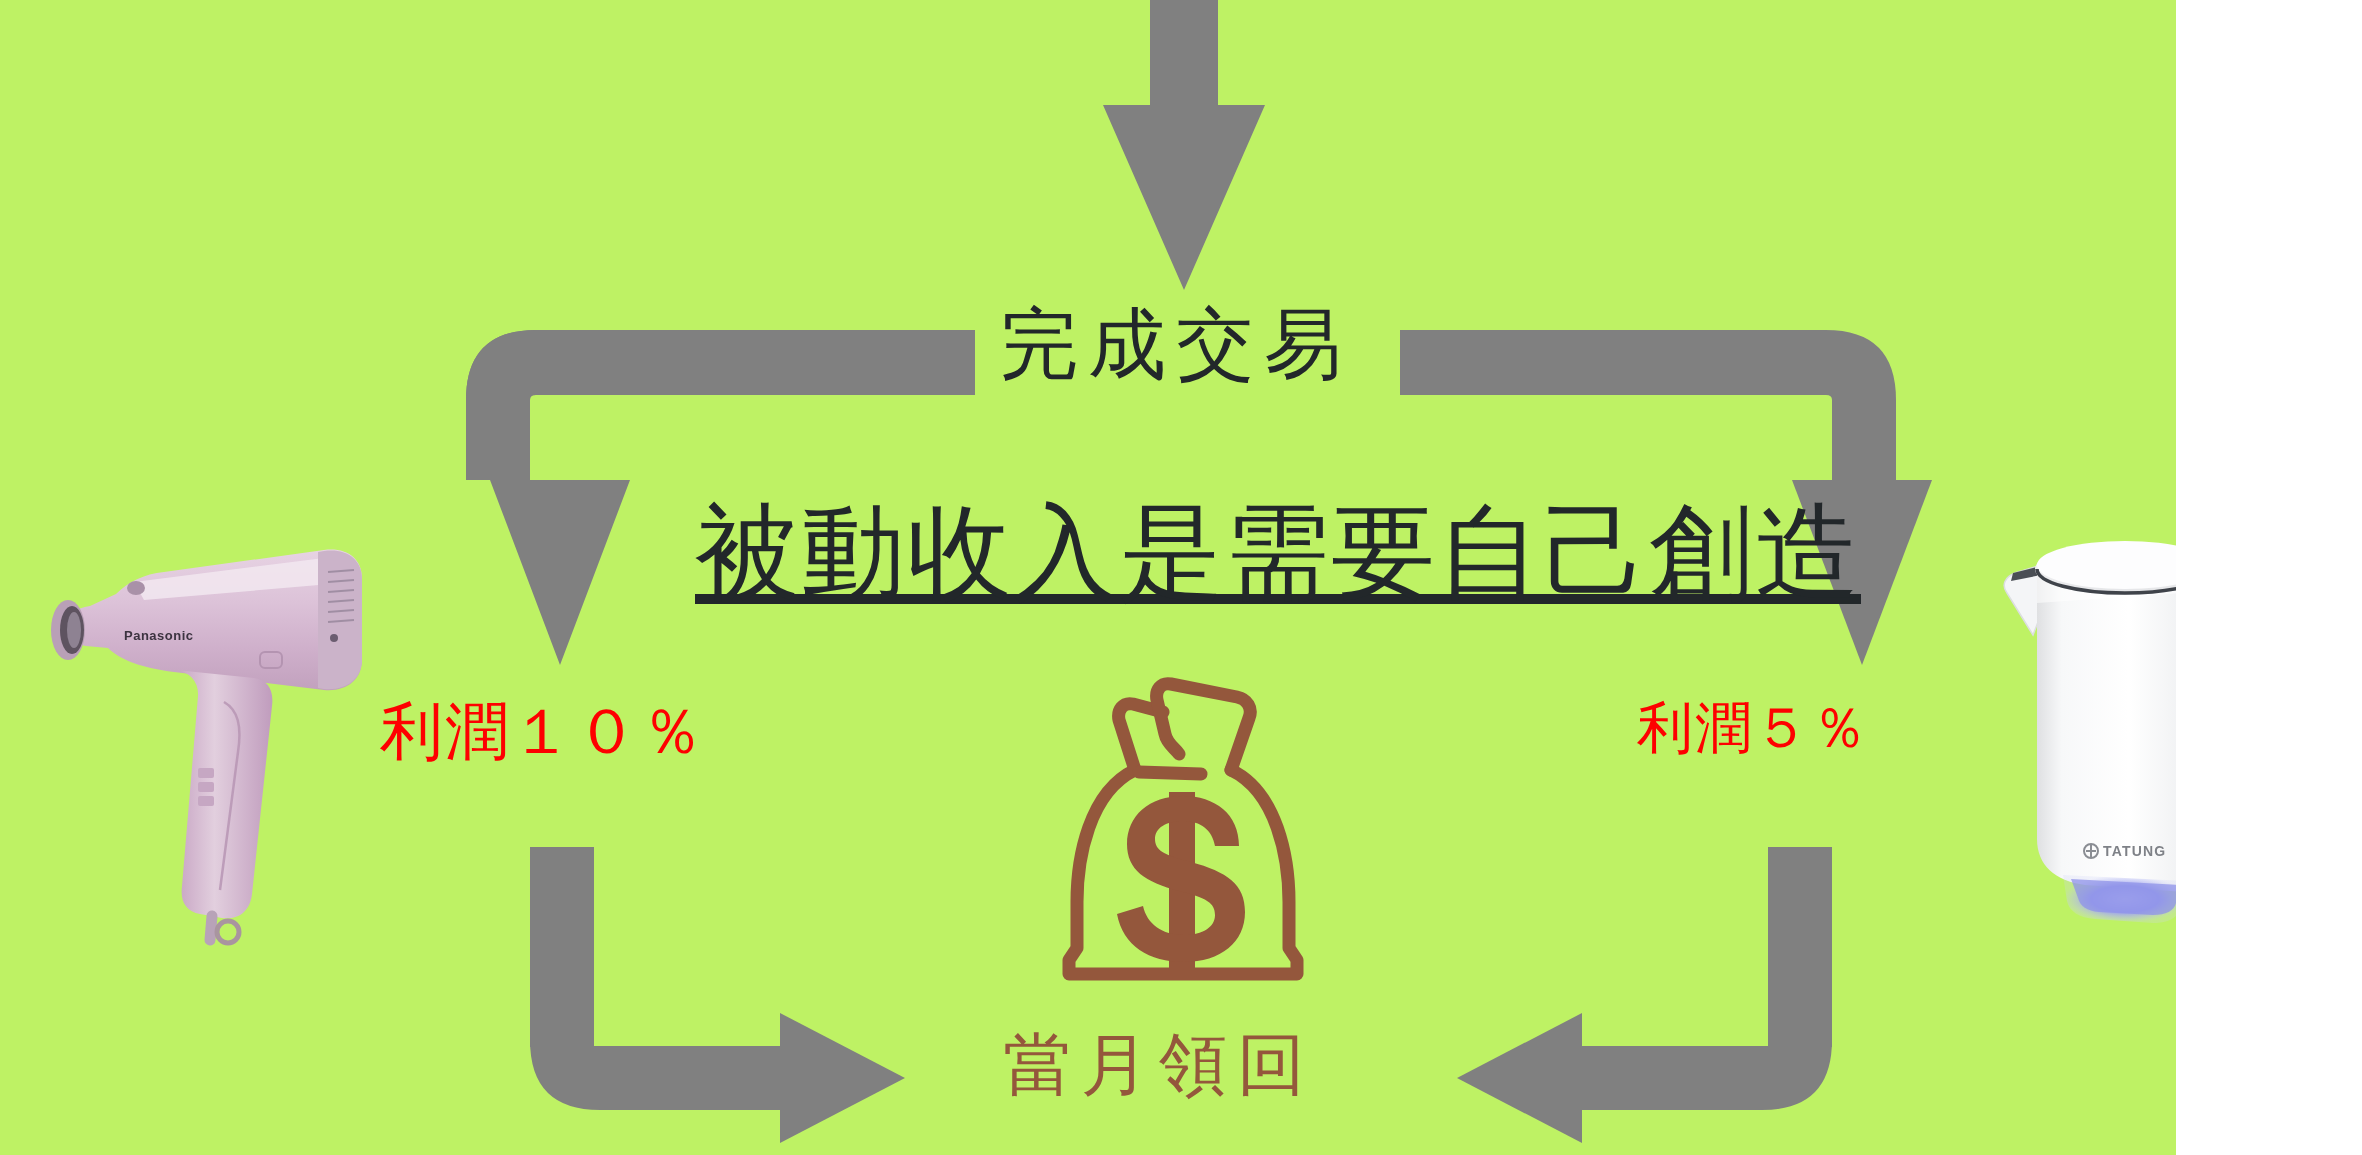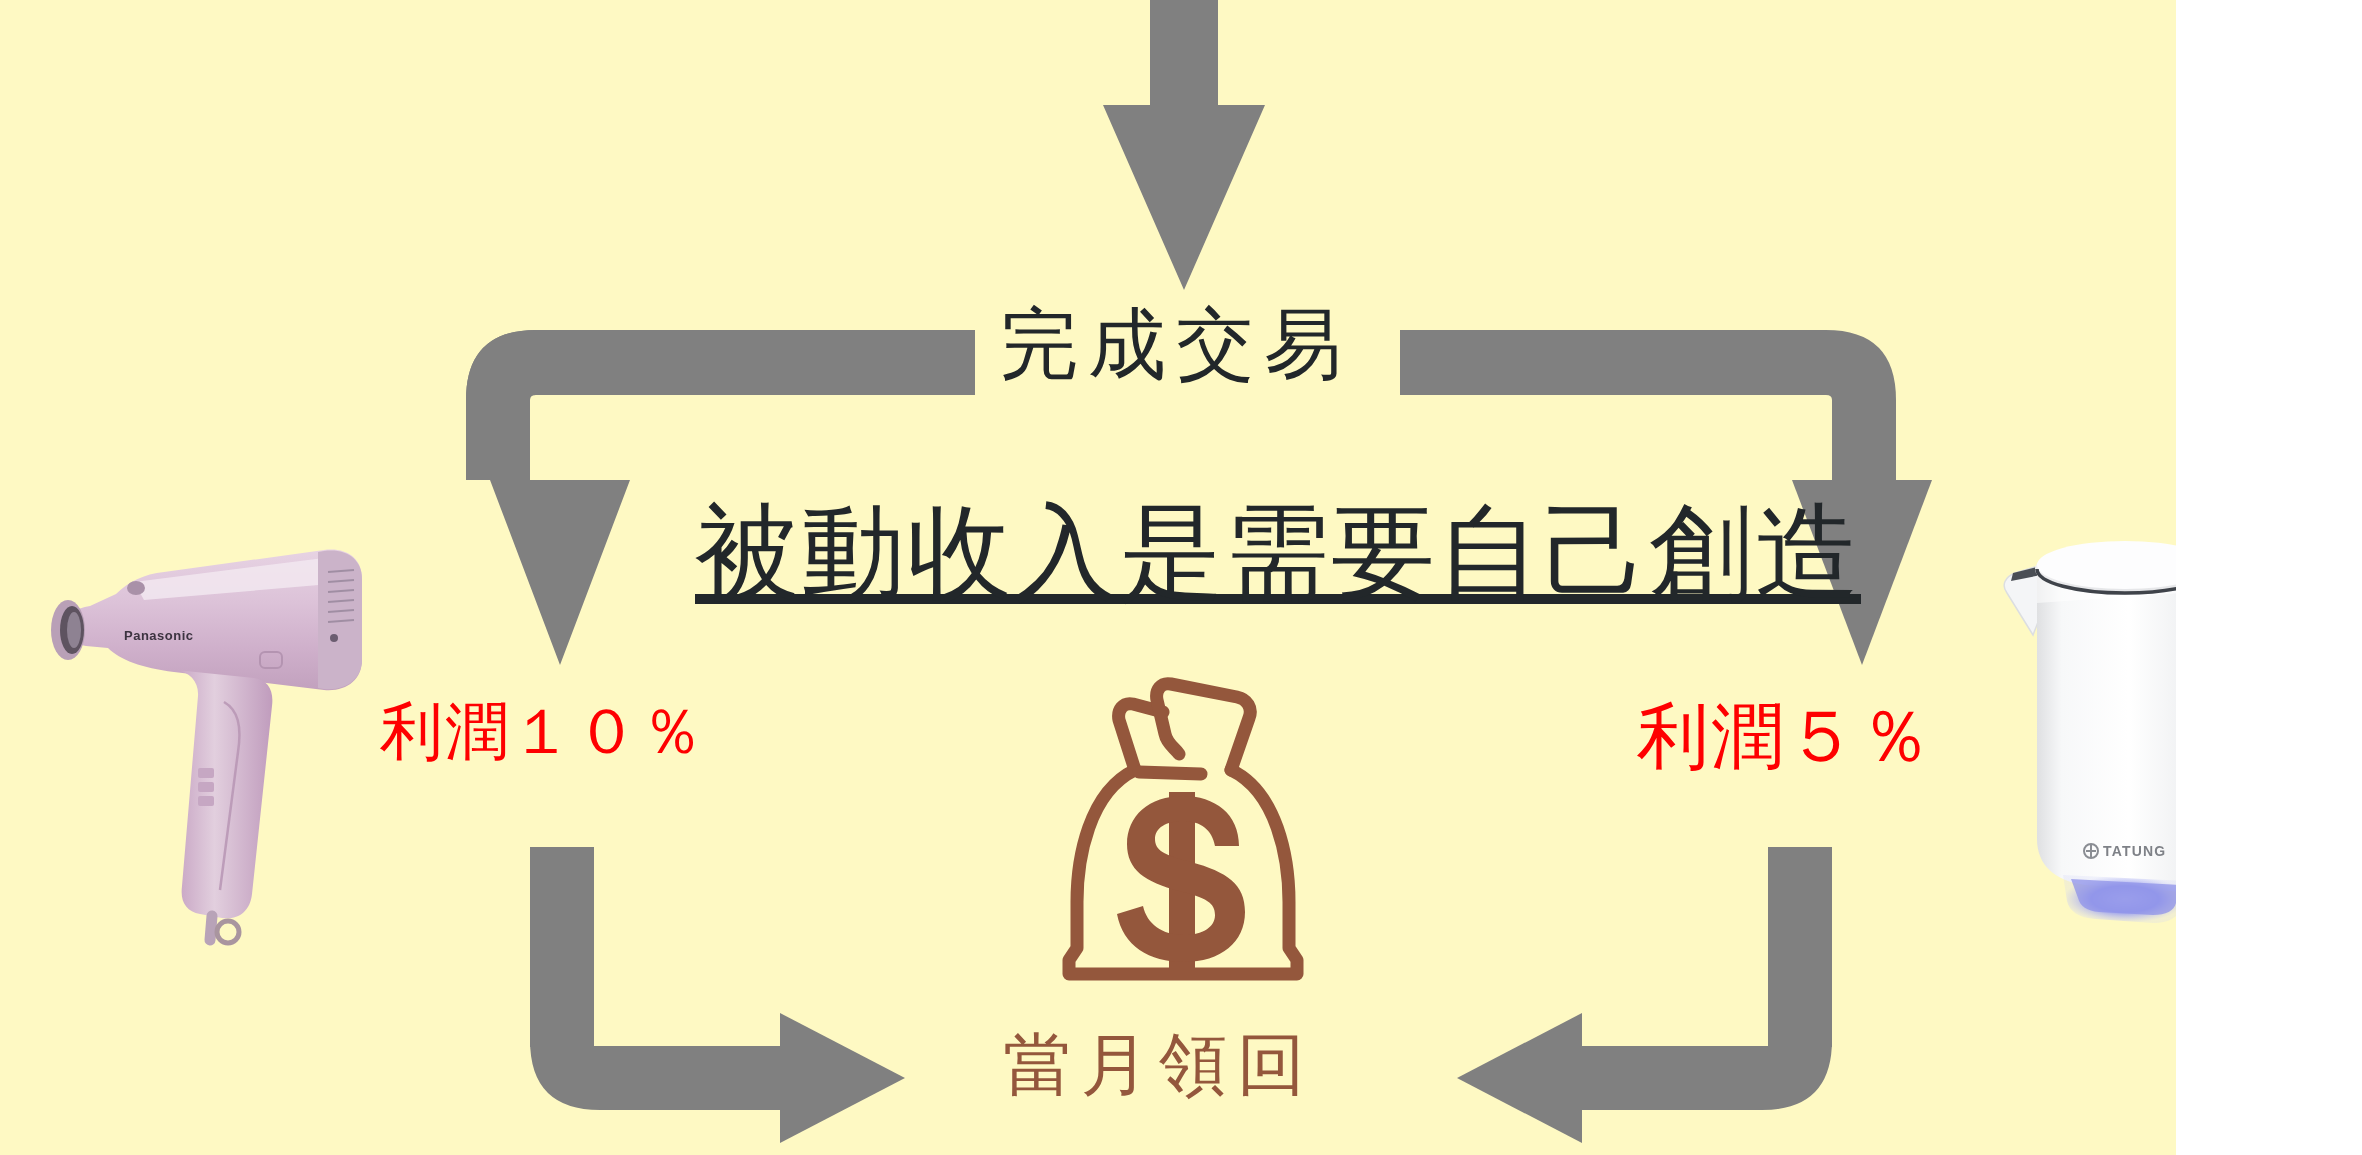--- a/index.html
+++ b/index.html
@@ -7,21 +7,21 @@
     padding: 0;
     background: #ffffff;
   }
   body {
     font-family: "Liberation Sans", "DejaVu Sans", sans-serif;
   }
   #stage {
     position: relative;
     width: 2176px;
     height: 1155px;
-    background: #fef9c3;
+    background: #bef264;
     overflow: hidden;
   }
   #flow-svg {
     position: absolute;
     left: 0;
     top: 0;
     width: 2362px;
     height: 1155px;
   }
   .txt {
@@ -48,21 +48,21 @@
   #label-profit-left {
     left: 380px;
     top: 700px;
     font-size: 63px;
     letter-spacing: 2px;
     color: #fe0000;
   }
   #label-profit-right {
     left: 1637px;
     top: 700px;
-    font-size: 72px;
+    font-size: 56px;
     letter-spacing: 2px;
     color: #fe0000;
   }
   #label-monthly {
     left: 1003px;
     top: 1030px;
     font-size: 68px;
     letter-spacing: 10px;
     color: #94573c;
   }

